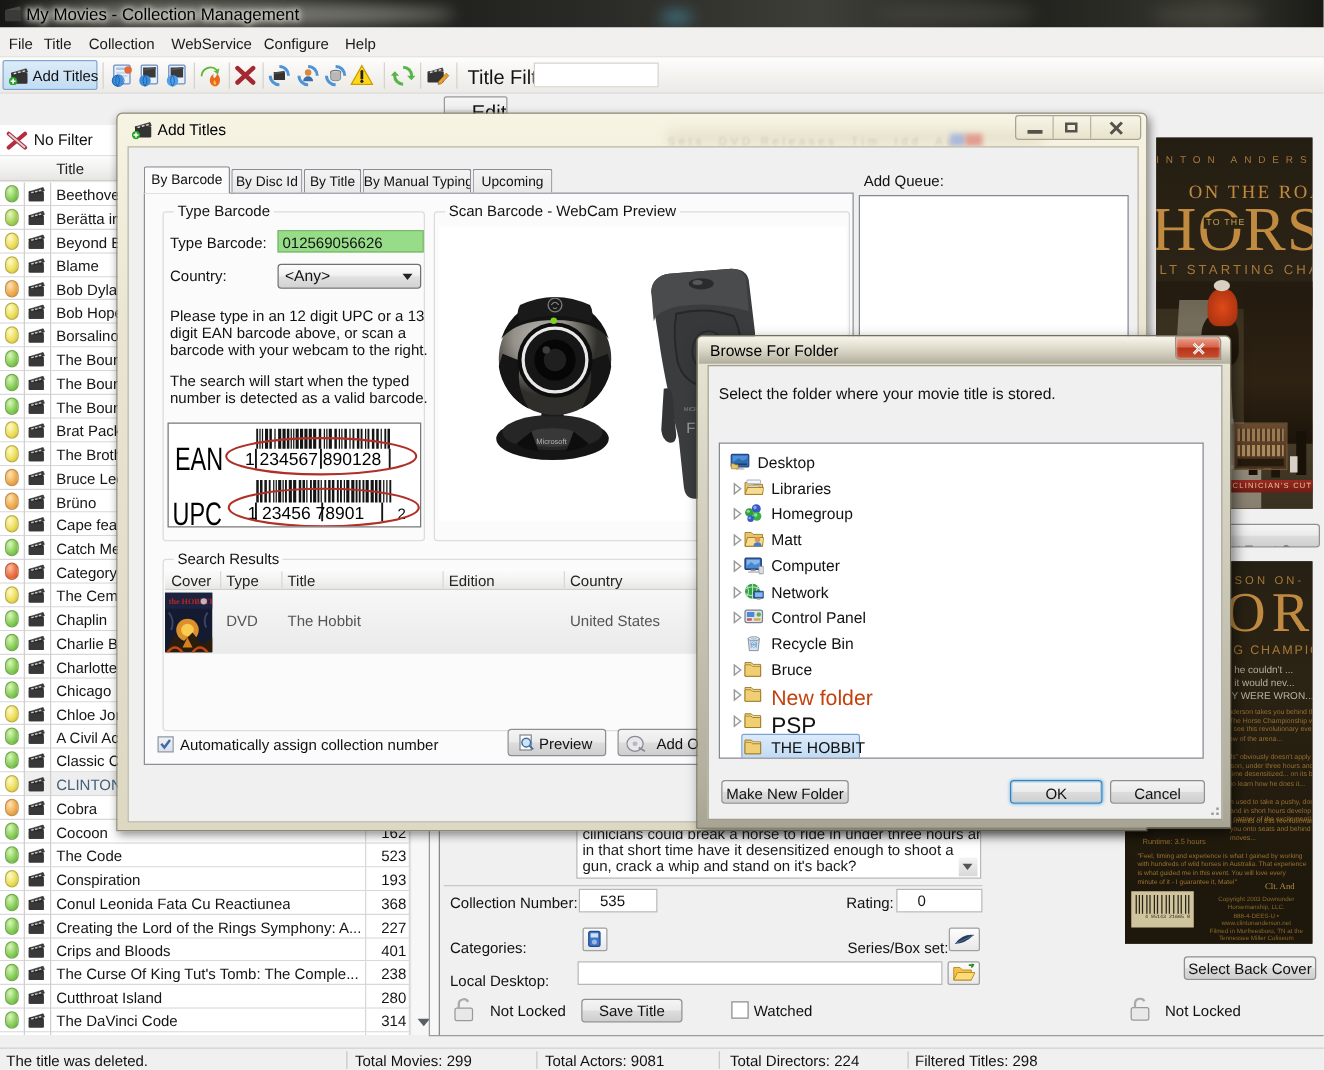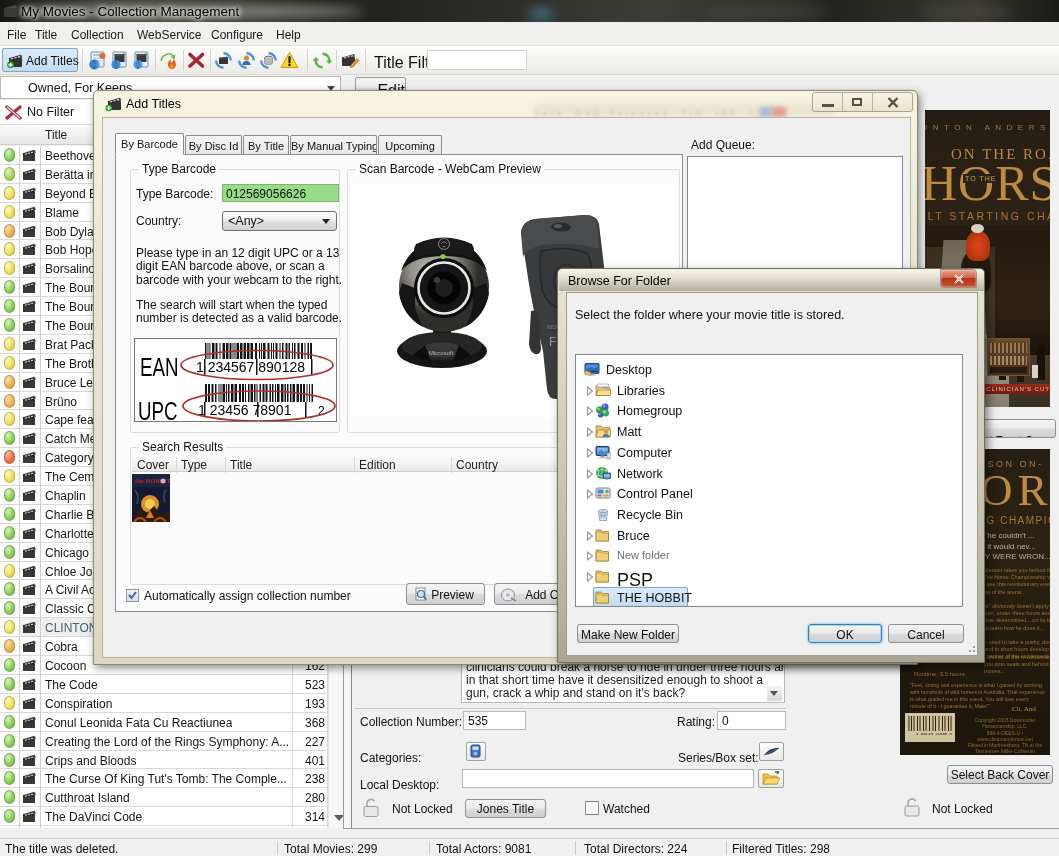--- a/index.html
+++ b/index.html
@@ -48,21 +48,21 @@
 #lborder{left:351px;top:100px;width:1px;height:728px;background:#898989}
 
 #status{left:0;top:838px;width:1059px;height:18px;background:#f0f0f0;border-top:1px solid #cfcfcf}
 #status span{position:absolute;top:3px;font-size:12px;color:#111}
 #status .sep{position:absolute;top:2px;width:1px;height:14px;background:#c8c8c8}
 
 .w7btn{position:absolute;background:linear-gradient(#f4f4f4,#ebebeb 48%,#dcdcdc 52%,#cfcfcf);border:1px solid #8e8f8f;border-radius:3px;text-align:center;color:#111;font-size:12px}
 
 #details{left:343px;top:660px;width:716px;height:168px}
 .lbl{position:absolute;font-size:12px;color:#111}
-.fld{position:absolute;background:#fff;border:1px solid #b7b7b7;font-size:12px;color:#111;padding:2px 4px}
+.fld{position:absolute;background:#fff;border:1px solid #b7b7b7;font-size:12px;color:#111;padding:2px 16px}
 
 #fcover{left:925px;top:110px;width:125px;height:297px;background:#191512;overflow:hidden}
 #bcover{left:900px;top:449px;width:150px;height:306px;background:#16120d;overflow:hidden}
 
 #dlg1{left:93px;top:90px;width:825px;height:575px;background:linear-gradient(#f7f4e4,#e9e5d2 30%,#ddd8c2);border:1px solid #8a8774;border-radius:5px 5px 0 0;box-shadow:2px 3px 8px rgba(0,0,0,.45)}
 #dlg1 .client{position:absolute;left:8px;top:26px;width:809px;height:541px;background:#f0f0f0;border:1px solid #b9b5a3}
 #dlg1 .cap{position:absolute;left:32px;top:6px;font-size:12.5px;color:#000}
 #dlg2{left:557px;top:268px;width:428px;height:395px;background:linear-gradient(#f2efe2,#e6e2d2 6%,#cfcbba 45%,#b2ae9e 92%,#a8a494);border:1px solid #716e5e;border-radius:5px 5px 0 0;box-shadow:3px 4px 10px rgba(0,0,0,.5)}
 #dlg2 .client{position:absolute;left:8px;top:23px;width:412px;height:364px;background:#f0f0f0;border:1px solid #a09c8c}
 #dlg2 .cap{position:absolute;left:10px;top:5px;font-size:12.5px;color:#000}
@@ -174,24 +174,20 @@
         <path d="M1 6.5 L13 3 L14 5.5 L2 8 Z" fill="#444"></path>
         <path d="M3 7 L5 6.5 M6.5 6 L8.5 5.5 M10 5.2 L12 4.7" stroke="#ddd" stroke-width="1.1"></path>
         <path d="M10 14 L16 7.5 L18 9.5 L12 16 L9.5 16.5 Z" fill="#e8a030" stroke="#9a6820" stroke-width="0.6"></path>
       </svg>
     <div class="tsep" style="left:365px"></div>
     <div class="abs" style="left:374px;top:8px;font-size:16px;color:#111">Title Filter</div>
     <div class="abs" style="left:427px;top:4px;width:100px;height:20px;background:#fff;border:1px solid #d5d3cc"></div>
   </div>
 
   <div class="abs" id="row2">
-    <div class="abs" id="combo">
-        <span class="txt">Owned, For Keeps</span>
-        <span class="arr"></span>
-      </div>
     <div class="abs" id="editbtn">Edit Title</div>
   </div>
 
   <div class="abs" id="nofilter">
       <span>No Filter</span>
     <svg class="abs" style="left:5px;top:4px" width="17" height="17" viewBox="0 0 17 17">
         <path d="M2 3 L15 14 M15 3 L2 14" stroke="#b03040" stroke-width="3.4" stroke-linecap="round"></path>
         <path d="M2 3 L15 14" stroke="#d8d8d8" stroke-width="1.4"></path>
       </svg>
   </div>
@@ -754,21 +750,21 @@
     <div class="abs" style="left:415px;top:109px;width:26px;height:19px;background:linear-gradient(#fdfdfd,#e8e8e8);border:1px solid #a0a0a0;border-radius:2px"><svg width="18" height="14" viewBox="0 0 18 14" style="margin:1px 3px">
           <path d="M1 3 L6 3 L8 5 L15 5 L15 13 L1 13 Z" fill="#f4c14e" stroke="#b8860b" stroke-width="0.7"></path>
           <path d="M1 13 L4 7 L18 7 L15 13 Z" fill="#fcda7e" stroke="#b8860b" stroke-width="0.7"></path>
           <path d="M13 1 L17 1 M17 1 L15 3 M17 1 L15 -1" stroke="#2a8a2a" stroke-width="1.4" fill="none"></path>
         </svg></div>
     <svg class="abs" style="left:18px;top:138px" width="21" height="20" viewBox="0 0 21 19">
         <rect x="3" y="8" width="14" height="10" rx="1.5" fill="#e8e8e8" stroke="#9a9a9a"></rect>
         <path d="M6 8 L6 5 a4 4 0 0 1 7.5-2" fill="none" stroke="#aaa" stroke-width="1.8"></path>
       </svg>
     <div class="abs lbl" style="left:49px;top:142px">Not Locked</div>
-    <div class="w7btn" style="left:122px;top:139px;width:81px;height:19px;padding-top:2px">Jones Title</div>
+    <div class="w7btn" style="left:122px;top:139px;width:81px;height:19px;padding-top:2px">Save Title</div>
     <div class="abs" style="left:242px;top:141px;width:14px;height:14px;background:#fff;border:1px solid #8a8a8a"></div>
     <div class="abs lbl" style="left:260px;top:142px">Watched</div>
   </div>
 
   <div class="abs" id="dlg1">
     <div class="abs" style="left:440px;top:14px;width:300px;height:10px;background:#d9d2b8;filter:blur(5px);opacity:.6"></div>
     <div class="abs" style="left:440px;top:17px;width:230px;height:8px;color:#c6c2b0;font-size:9px;letter-spacing:3px;filter:blur(1px);opacity:.75;overflow:hidden;white-space:nowrap">Sets&nbsp;&nbsp;DVD Releases&nbsp;&nbsp;Tim&nbsp;&nbsp;Idd&nbsp;&nbsp;Audio</div>
     <div class="abs" style="left:666px;top:16px;width:12px;height:10px;background:#9aaede;filter:blur(2px);opacity:.8"></div>
     <div class="abs" style="left:678px;top:16px;width:14px;height:10px;background:#e08a80;filter:blur(2px);opacity:.8"></div>
     <svg class="abs" style="left:11px;top:5px" width="17" height="16" viewBox="0 0 17 16">
@@ -965,20 +961,25 @@
             <span class="abs" style="left:49px;top:3px;color:#222">Type</span>
             <span class="abs" style="left:98px;top:3px;color:#222">Title</span>
             <span class="abs" style="left:227px;top:3px;color:#222">Edition</span>
             <span class="abs" style="left:324px;top:3px;color:#222">Country</span>
             <span class="abs" style="left:44px;top:2px;width:1px;height:16px;background:#d8d8d8"></span>
             <span class="abs" style="left:93px;top:2px;width:1px;height:16px;background:#d8d8d8"></span>
             <span class="abs" style="left:222px;top:2px;width:1px;height:16px;background:#d8d8d8"></span>
             <span class="abs" style="left:319px;top:2px;width:1px;height:16px;background:#d8d8d8"></span>
             <span class="abs" style="left:453px;top:2px;width:1px;height:16px;background:#d8d8d8"></span>
           </div>
+          <div class="abs" style="left:1px;top:24px;width:541px;height:51px;background:linear-gradient(#f7f7f7,#eaeaea)">
+            <span class="abs" style="left:49px;top:18px;color:#555">DVD</span>
+            <span class="abs" style="left:98px;top:18px;color:#555">The Hobbit</span>
+            <span class="abs" style="left:324px;top:18px;color:#555">United States</span>
+          </div>
           <svg class="abs" style="left:1px;top:26px" width="38" height="48" viewBox="0 0 38 48">
             <rect width="38" height="48" fill="#141a30"></rect>
             <rect x="0" y="0" width="38" height="13" fill="#1c2340"></rect>
             <text x="3" y="9" font-size="6.5" fill="#b82820" font-family="Liberation Serif" font-weight="bold">the HOBBIT</text>
             <circle cx="18" cy="30" r="9" fill="#e8962c" opacity="0.95"></circle>
             <circle cx="18" cy="30" r="5" fill="#f8cc50"></circle>
             <path d="M0 48 L8 34 L14 40 L22 32 L30 42 L38 36 L38 48 Z" fill="#2c1c0c"></path>
             <path d="M2 48 Q8 40 14 48 M22 48 Q28 40 34 48" stroke="#c04818" stroke-width="2" fill="none"></path>
             <path d="M14 44 L18 36 L22 44 Z" fill="#d88020"></path>
             <circle cx="31" cy="7" r="2.5" fill="#d8d8e8" opacity="0.8"></circle>
@@ -1134,21 +1135,21 @@
           </div>
 <div style="position:absolute;left:0;top:191.29999999999995px;width:386px;height:20px">
             <svg style="position:absolute;left:10px;top:5px" width="8" height="10" viewBox="0 0 8 10">
               <path d="M1.5 1 L6.5 5 L1.5 9 Z" fill="#fff" stroke="#9a9a9a" stroke-width="1.2"></path>
             </svg>
             <span style="position:absolute;left:19px;top:1px"><svg width="16" height="16" viewBox="0 0 16 16">
                 <path d="M1 3 L6 3 L7.5 4.5 L13.5 4.5 L13.5 14 L1 14 Z" fill="#e8c46a" stroke="#9a7820" stroke-width="0.7"></path>
                 <path d="M1.8 4 L6 4 L7 5 L13 5 L13 6 L1.8 6Z" fill="#f8e8b0"></path>
                 <path d="M1 14 L1 5.5 Q1 4.8 2 4.8 L5.8 4.8 L7 6 L13.5 6 L13.5 14 Z" fill="#f0cf74" stroke="#9a7820" stroke-width="0.7"></path>
               </svg></span>
-            <span style="position:absolute;left:41px;top:3px;font-size:11px;color:#737373">New folder</span>
+            <span style="position:absolute;left:41px;top:3px;font-size:17px;color:#c2410c">New folder</span>
           </div>
 <div style="position:absolute;left:0;top:211.99999999999994px;width:386px;height:20px">
             <svg style="position:absolute;left:10px;top:5px" width="8" height="10" viewBox="0 0 8 10">
               <path d="M1.5 1 L6.5 5 L1.5 9 Z" fill="#fff" stroke="#9a9a9a" stroke-width="1.2"></path>
             </svg>
             <span style="position:absolute;left:19px;top:1px"><svg width="16" height="16" viewBox="0 0 16 16">
                 <path d="M1 3 L6 3 L7.5 4.5 L13.5 4.5 L13.5 14 L1 14 Z" fill="#e8c46a" stroke="#9a7820" stroke-width="0.7"></path>
                 <path d="M1.8 4 L6 4 L7 5 L13 5 L13 6 L1.8 6Z" fill="#f8e8b0"></path>
                 <path d="M1 14 L1 5.5 Q1 4.8 2 4.8 L5.8 4.8 L7 6 L13.5 6 L13.5 14 Z" fill="#f0cf74" stroke="#9a7820" stroke-width="0.7"></path>
               </svg></span>

